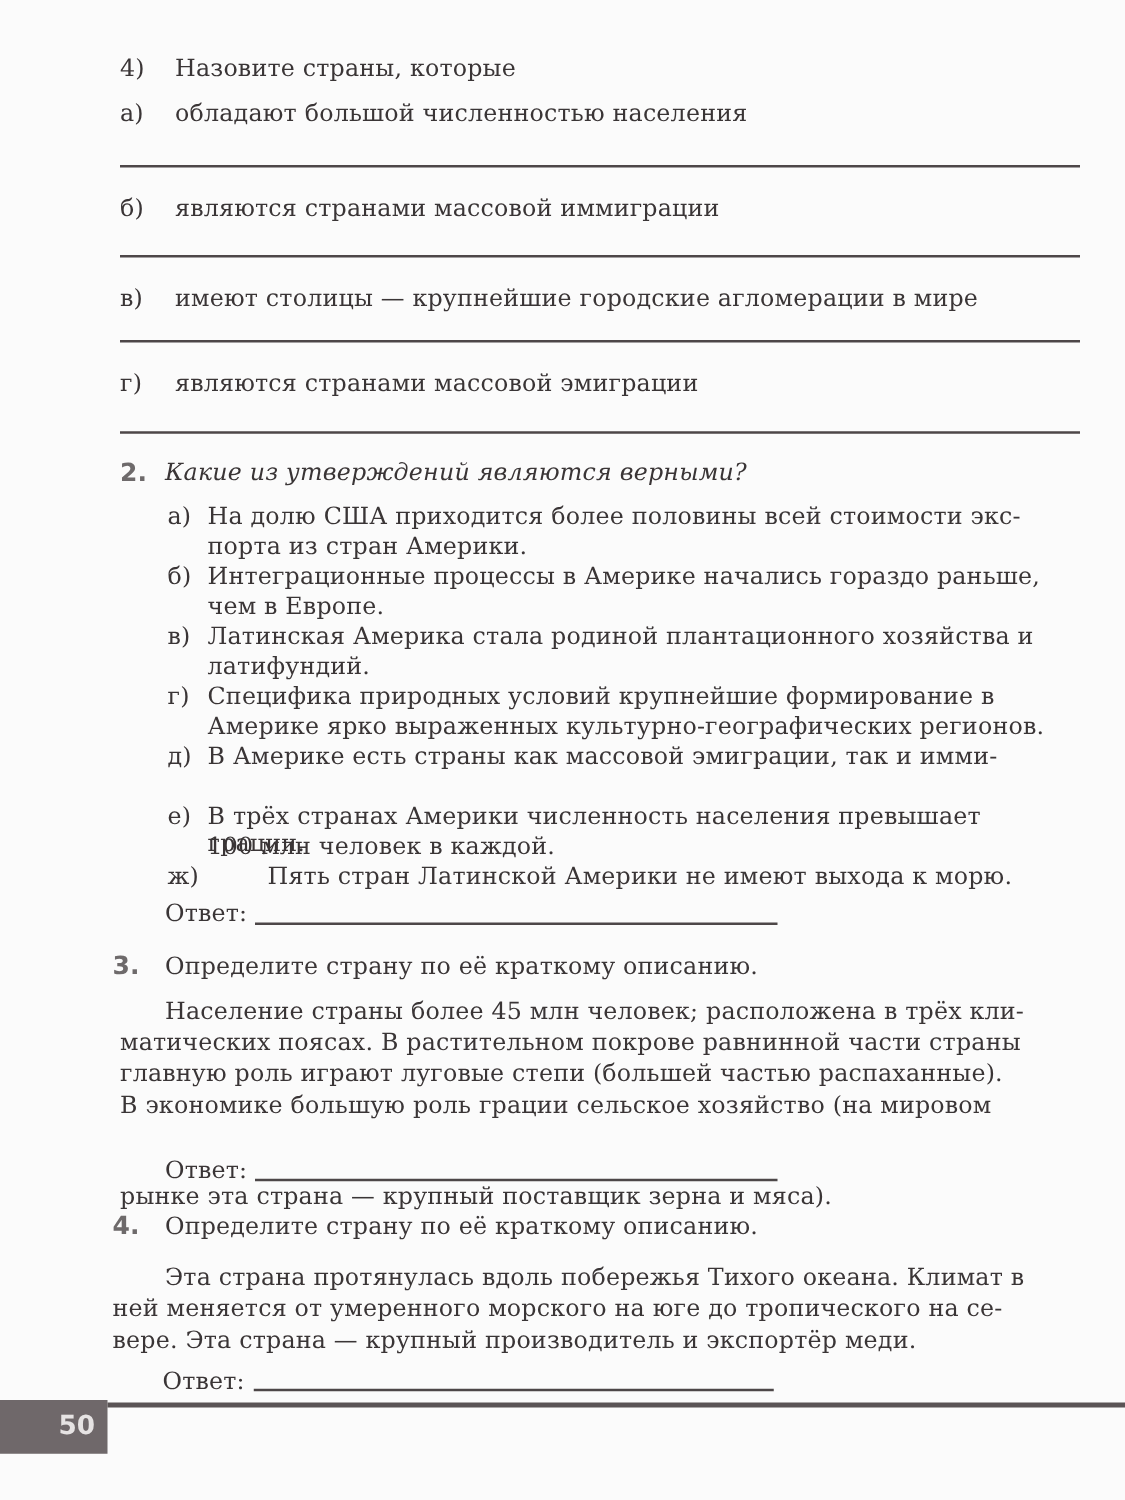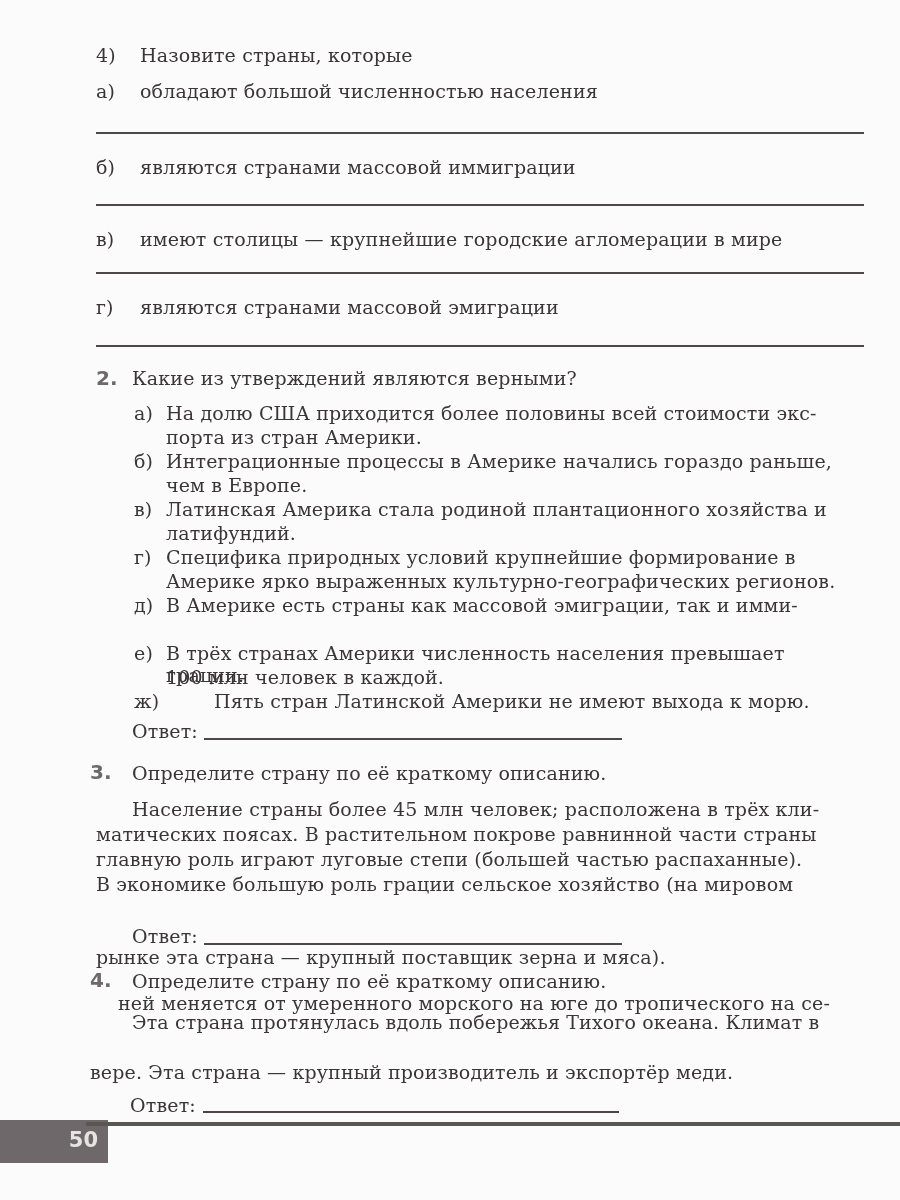--- a/index.html
+++ b/index.html
@@ -8,21 +8,21 @@
     background:#fbfbfb;
     font-family:"DejaVu Serif", serif;
     color:#3a3536;
   }
   .page { position:absolute; left:0; top:0; width:900px; height:1200px; }
   .abs { position:absolute; white-space:nowrap; }
   .t { font-size:19px; letter-spacing:0.15px; }
   .num { font-family:"DejaVu Sans", sans-serif; font-weight:bold; font-size:20px; color:#6e6a6b; }
   .rule { position:absolute; height:1.5px; background:#4d4748; }
   .page-box {
-    position:absolute; left:0; top:1120px; width:108px; height:43px;
+    position:absolute; left:0; top:1120px; width:86px; height:43px;
     background:#6f686a;
   }
   .page-num {
     position:absolute; right:10px; top:8px; color:#e6e3e3;
     font-family:"DejaVu Sans", sans-serif; font-weight:bold; font-size:21px;
   }
   .footer-rule { position:absolute; left:86px; top:1122px; width:814px; height:4px; background:#5a5455; }
 </style>
 </head>
 <body>
@@ -45,21 +45,21 @@
     <span class="abs t" style="left:140px;top:228px;">имеют столицы — крупнейшие городские агломерации в мире</span>
     <div class="rule" style="left:96px;top:272px;width:768px;"></div>
 
     <span class="abs t" style="left:96px;top:296px;">г)</span>
     <span class="abs t" style="left:140px;top:296px;">являются странами массовой эмиграции</span>
     <div class="rule" style="left:96px;top:345px;width:768px;"></div>
   </div>
 
   <div>
     <span class="abs num" style="left:96px;top:366px;">2.</span>
-    <span class="abs t" style="left:132px;top:367px;">Какие из утверждений являются верными?</span>
+    <span class="abs t" style="left:132px;top:367px;font-style:italic;">Какие из утверждений являются верными?</span>
 
     <span class="abs t" style="left:134px;top:402px;">а)</span>
     <span class="abs t" style="left:166px;top:402px;">На долю США приходится более половины всей стоимости экс-</span>
     <span class="abs t" style="left:166px;top:426px;">порта из стран Америки.</span>
 
     <span class="abs t" style="left:134px;top:450px;">б)</span>
     <span class="abs t" style="left:166px;top:450px;text-align:center;">Интеграционные процессы в Америке начались гораздо раньше,</span>
     <span class="abs t" style="left:166px;top:474px;">чем в Европе.</span>
 
     <span class="abs t" style="left:134px;top:498px;">в)</span>
@@ -97,21 +97,21 @@
 
     <span class="abs t" style="left:132px;top:925px;">Ответ:</span>
     <div class="rule" style="left:204px;top:943px;width:418px;"></div>
   </div>
 
   <div>
     <span class="abs num" style="left:90px;top:968px;">4.</span>
     <span class="abs t" style="left:132px;top:970px;">Определите страну по её краткому описанию.</span>
 
     <span class="abs t" style="left:132px;top:1011px;">Эта страна протянулась вдоль побережья Тихого океана. Климат в</span>
-    <span class="abs t" style="left:90px;top:992px;margin-left:28px;">ней меняется от умеренного морского на юге до тропического на се-</span>
+    <span class="abs t" style="left:90px;top:1036px;">ней меняется от умеренного морского на юге до тропического на се-</span>
     <span class="abs t" style="left:90px;top:1061px;">вере. Эта страна — крупный производитель и экспортёр меди.</span>
 
     <span class="abs t" style="left:130px;top:1094px;">Ответ:</span>
     <div class="rule" style="left:203px;top:1111px;width:416px;"></div>
   </div>
 
   <div class="page-box">
     <span class="page-num">50</span>
   </div>
   <div class="footer-rule"></div>

